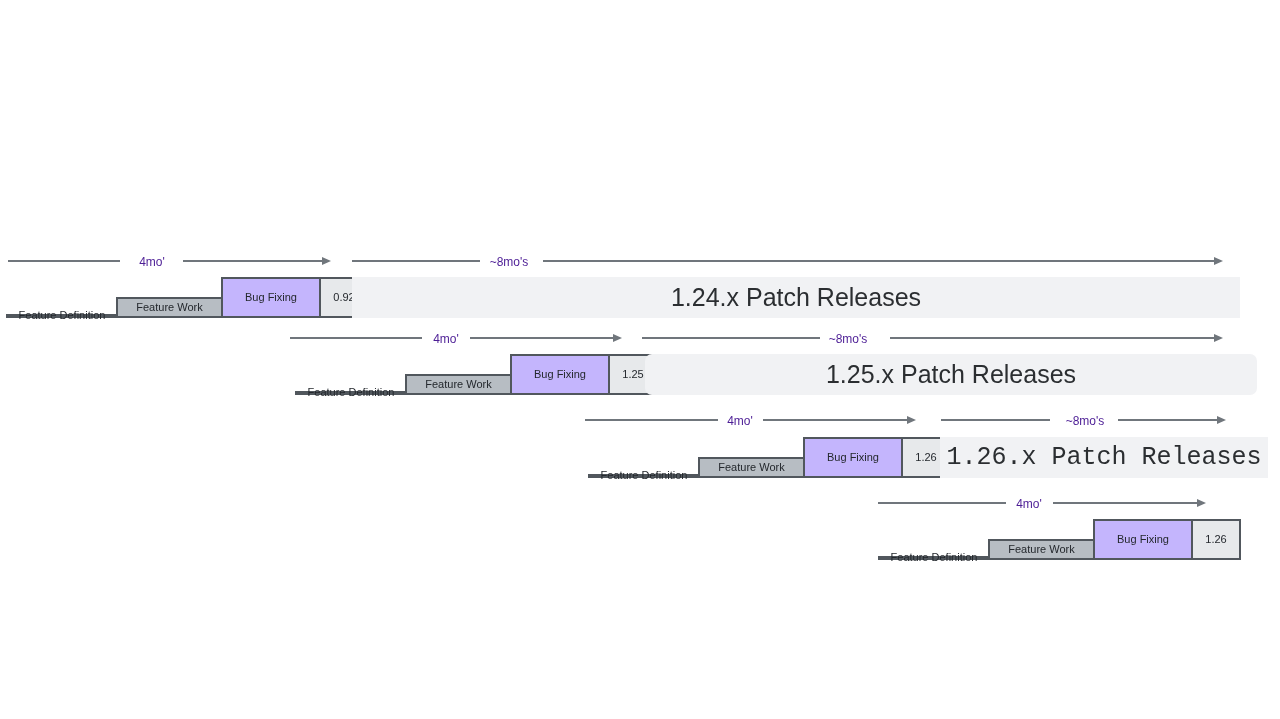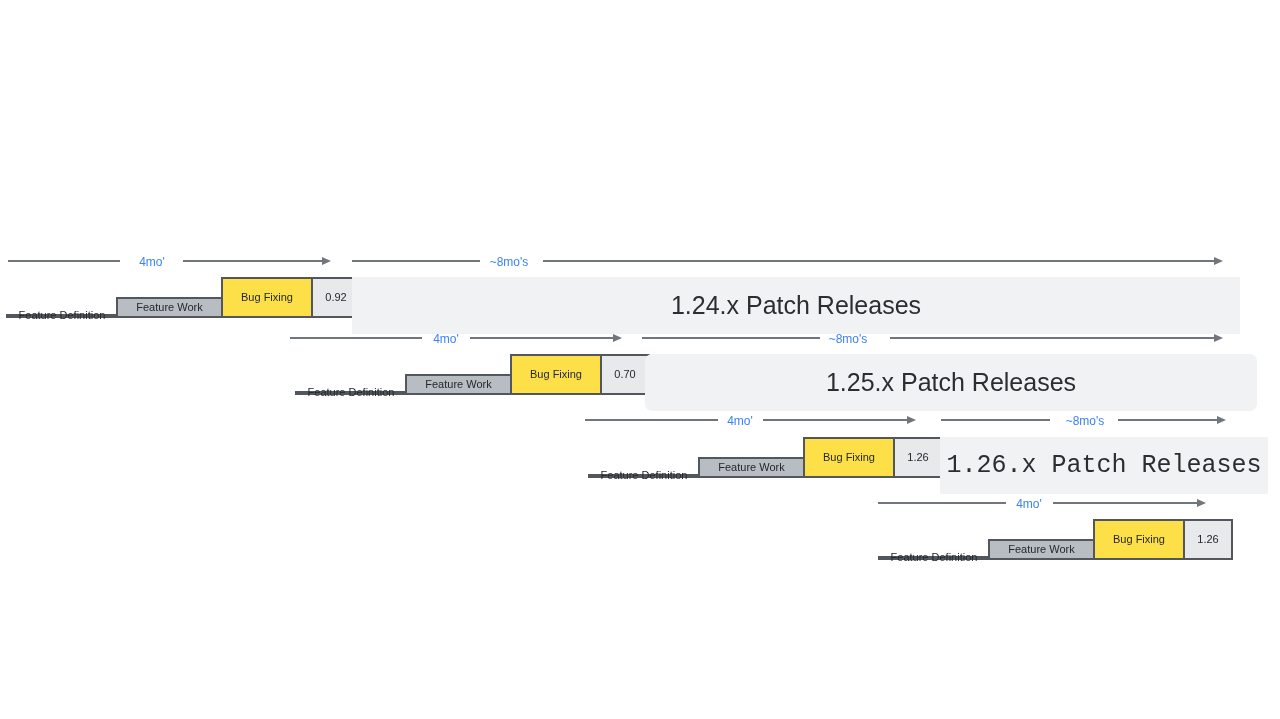--- a/index.html
+++ b/index.html
@@ -6,35 +6,35 @@
   body { font-family:"Liberation Sans", sans-serif; }
   #canvas { position:relative; width:1280px; height:719px; background:#ffffff; overflow:hidden; }
 
   
   .aline { position:absolute; height:0; border-top:2px solid #70767c; }
   .ahead { position:absolute; width:0; height:0;
            border-left:9px solid #70767c;
            border-top:4px solid transparent;
            border-bottom:4px solid transparent; }
   .alabel { position:absolute; transform:translateX(-50%); font-size:12px;
-            color:#3b82f6; white-space:nowrap;text-align:right; }
+            color:#4c1d95; white-space:nowrap;text-align:right; }
 
   
   .box-group { position:absolute; display:flex; height:41px; }
   .pbox { box-sizing:border-box; border:2px solid #51575d; display:flex;
           align-items:center; justify-content:center; text-align:center;
           font-size:11px; line-height:1.25; color:#24282d; }
   .pbox + .pbox { margin-left:-2px; }
   .fd  { width:112px;  background:#9ba3ab;margin-top:37px; }
   .fw  { width:107px; background:#b7bdc3;margin-top:20px; }
-  .bf  { width:92px;  background:#fde047; }
+  .bf  { width:100px;  background:#c4b5fd; }
   .ver { width:50px;  background:#e7e9eb; }
 
   
-  .patch-bar { position:absolute; height:57px; background:#f1f2f4;
+  .patch-bar { position:absolute; height:41px; background:#f1f2f4;
                display:flex; align-items:center; justify-content:center;
                font-size:25px; color:#2b2e31; white-space:nowrap; }
 </style>
 </head>
 <body>
 
 <div id="canvas">
 
   <div>
 
@@ -66,21 +66,21 @@
 
     <div class="aline" style="left:642px; top:337px; width:178px;"></div>
     <div class="alabel" style="left:848px; top:332px;">~8mo's</div>
     <div class="aline" style="left:890px; top:337px; width:325px;"></div>
     <div class="ahead" style="left:1214px; top:334px;"></div>
 
     <div class="box-group" style="left:295px; top:354px;">
       <div class="pbox fd">Feature Definition</div>
       <div class="pbox fw">Feature Work</div>
       <div class="pbox bf">Bug Fixing</div>
-      <div class="pbox ver">0.70</div>
+      <div class="pbox ver">1.25</div>
     </div>
     <div class="patch-bar" style="left:645px; top:354px; width:612px;border-radius:7px;">1.25.x Patch Releases</div>
   </div>
 
   <div>
     <div class="aline" style="left:585px; top:419px; width:133px;"></div>
     <div class="alabel" style="left:740px; top:414px;">4mo'</div>
     <div class="aline" style="left:763px; top:419px; width:145px;"></div>
     <div class="ahead" style="left:907px; top:416px;"></div>
 

